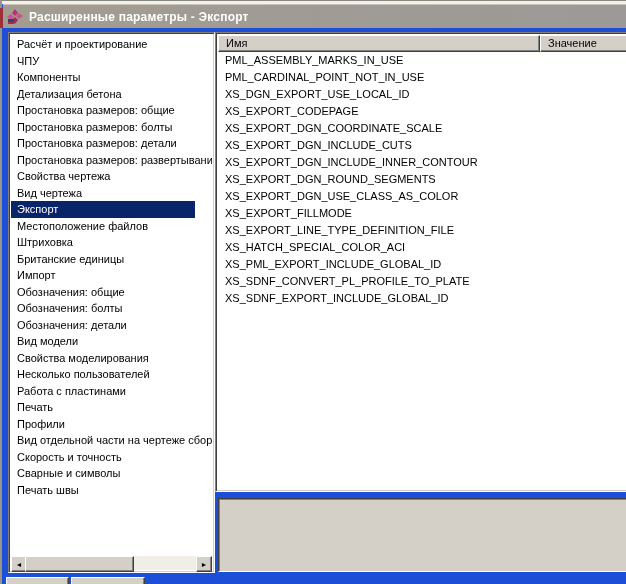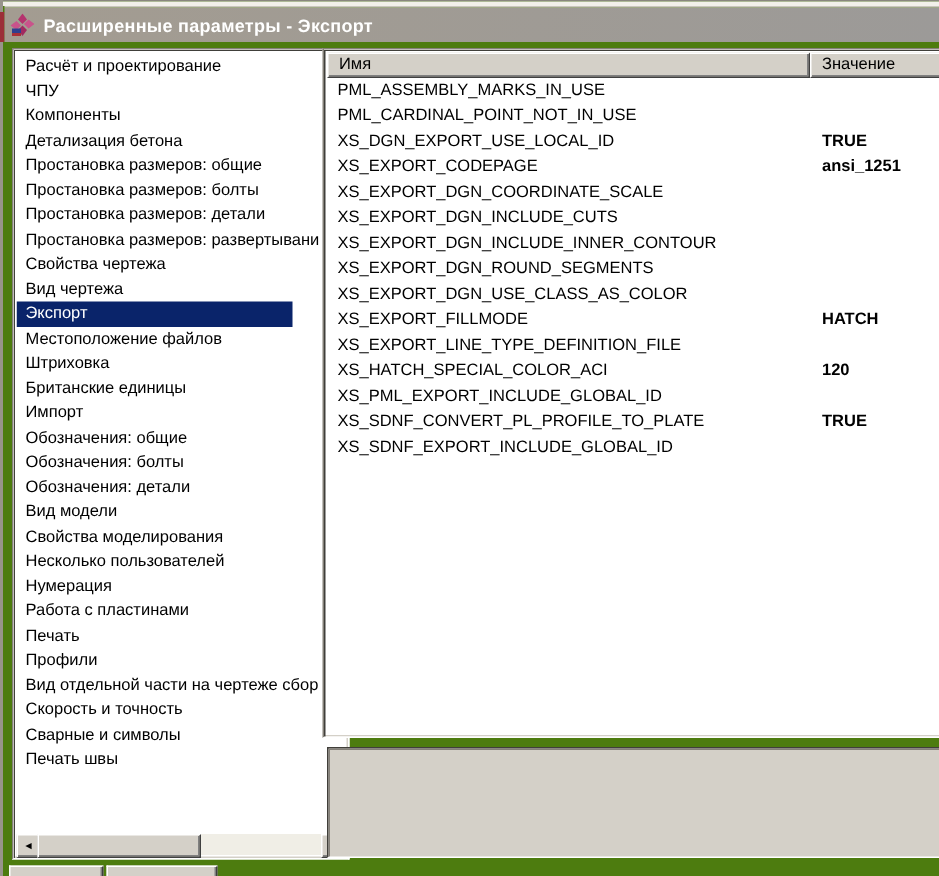--- a/index.html
+++ b/index.html
@@ -1,36 +1,36 @@
 <!DOCTYPE html>
 <html><head>
 <meta charset="utf-8">
 <style>
   html,body{margin:0;padding:0;}
   body{width:626px;height:584px;overflow:hidden;background:#d4d0c8;
        font-family:"Liberation Sans","DejaVu Sans",sans-serif;font-size:11px;color:#000;}
-  #canvas{position:relative;width:626px;height:584px;overflow:hidden;background:#4d7c0f;}
+  #canvas{position:relative;width:626px;height:584px;overflow:hidden;background:#1d4ed8;}
 
   
   .edge-strip{position:absolute;left:0;top:0;width:2px;height:584px;background:#98948b;}
   .edge-red{position:absolute;left:0;top:8px;width:3px;height:20px;background:#9c2f38;}
   .frame-topline{position:absolute;left:0;top:0;width:626px;height:1px;background:#89877e;}
   .frame-toplight{position:absolute;left:1px;top:1px;width:625px;height:3px;background:#f2f0ea;}
 
   
   .titlebar{position:absolute;left:3px;top:4px;width:623px;height:23px;
             background:linear-gradient(to right,#a39c91,#9c9a98);
             display:flex;align-items:center;border-top:1px solid #c9c5bd;}
   .titlebar .app-icon{width:16px;height:16px;margin-left:4px;flex:0 0 auto;}
   .titlebar .title-text{margin-left:6px;color:#ffffff;font-weight:bold;font-size:12px;
                         white-space:nowrap;letter-spacing:0.2px;}
 
   
   .sunken{border:1px solid;border-color:#848078 #ffffff #ffffff #848078;
-          box-shadow:inset 1px 1px 0 #403f3a, inset -1px -1px 0 #d4d0c8;padding-left:18px;}
+          box-shadow:inset 1px 1px 0 #403f3a, inset -1px -1px 0 #d4d0c8;}
   .raised{border:1px solid;border-color:#ffffff #404040 #404040 #ffffff;
           box-shadow:inset -1px -1px 0 #808080;background:#d4d0c8;}
 
   
   .cat-list{position:absolute;left:8px;top:32px;width:205px;height:539px;background:#ffffff;}
   .cat-inner{position:absolute;left:2px;top:2px;right:2px;bottom:16px;overflow:hidden;padding-top:1px;}
   .cat-item{height:16.5px;line-height:16.5px;padding-left:6px;white-space:nowrap;overflow:hidden;}
   .cat-item.selected{background:#0a246a;color:#ffffff;width:178px;}
 
   
@@ -40,21 +40,21 @@
   .sb-left{left:0;} .sb-right{right:0;}
   .sb-thumb{position:absolute;left:14px;top:0;width:107px;height:14px;}
 
   
   .lv{position:absolute;left:215px;top:32px;width:413px;height:458px;background:#ffffff;}
   .lv-header{position:absolute;left:2px;top:2px;right:0;height:17px;display:flex;}
   .lv-hcell{height:17px;line-height:15px;padding-left:7px;box-sizing:border-box;overflow:hidden;white-space:nowrap;}
   .lv-hcell.c-name{width:322px;flex:0 0 auto;}
   .lv-hcell.c-value{flex:1 1 auto;}
   .lv-rows{position:absolute;left:2px;top:19px;right:2px;bottom:2px;overflow:hidden;}
-  .lv-row{display:flex;height:17px;line-height:17px;white-space:nowrap;}
+  .lv-row{display:flex;height:17px;line-height:17px;white-space:nowrap;flex-direction:column;}
   .lv-cell-name{width:315px;flex:0 0 auto;padding-left:7px;overflow:hidden;}
   .lv-cell-value{flex:1 1 auto;padding-left:8px;overflow:hidden;font-weight:bold;}
 
   
   .help-panel{position:absolute;left:218px;top:498px;width:410px;height:72px;background:#d4d0c8;
               border:1px solid;border-color:#403f3a #ffffff #ffffff #403f3a;
               box-shadow:inset 1px 1px 0 #848078;}
 
   
   .cut-btn{position:absolute;top:577px;height:12px;}
@@ -102,21 +102,20 @@
         <div class="cat-item">Местоположение файлов</div>
         <div class="cat-item">Штриховка</div>
         <div class="cat-item">Британские единицы</div>
         <div class="cat-item">Импорт</div>
         <div class="cat-item">Обозначения: общие</div>
         <div class="cat-item">Обозначения: болты</div>
         <div class="cat-item">Обозначения: детали</div>
         <div class="cat-item">Вид модели</div>
         <div class="cat-item">Свойства моделирования</div>
         <div class="cat-item">Несколько пользователей</div>
-        <div class="cat-item">Нумерация</div>
         <div class="cat-item">Работа с пластинами</div>
         <div class="cat-item">Печать</div>
         <div class="cat-item">Профили</div>
         <div class="cat-item">Вид отдельной части на чертеже сбор</div>
         <div class="cat-item">Скорость и точность</div>
         <div class="cat-item">Сварные и символы</div>
         <div class="cat-item">Печать швы</div>
       </div>
     <div class="hscroll">
       <div class="sb-btn sb-left raised">

